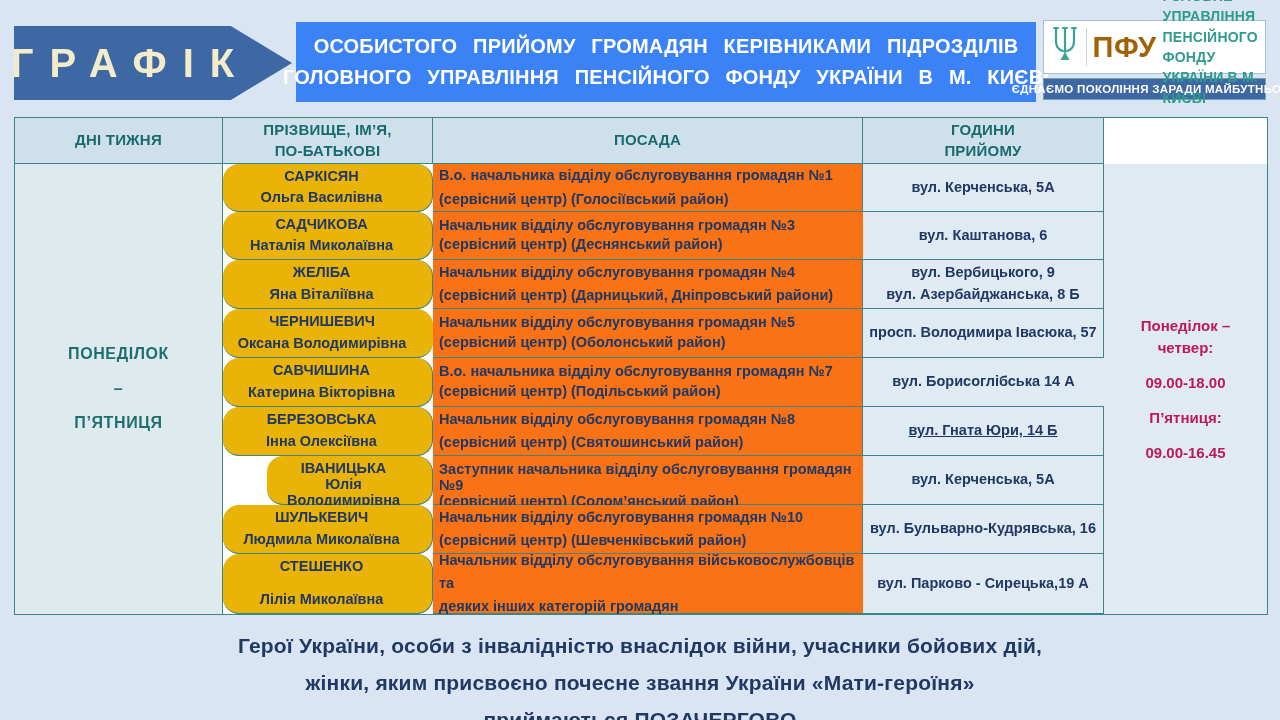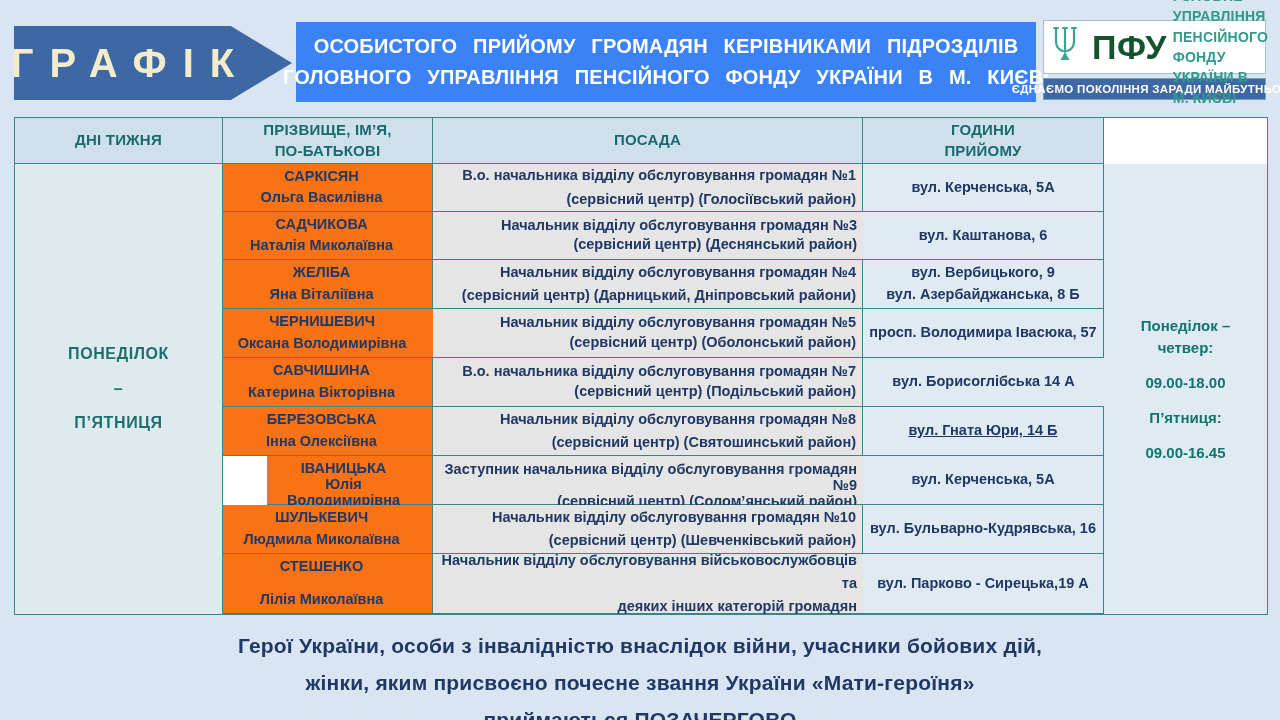--- a/index.html
+++ b/index.html
@@ -32,21 +32,21 @@
     text-align:center; white-space:nowrap;
   }
   .logo-box {
     position:absolute; left:1043px; top:20px; width:223px; height:84px;
   }
   .logo-top {
     background:#ffffff; border:1px solid #a8bfce; height:54px;
     display:flex; align-items:center; padding:4px 6px; gap:6px;
   }
   .logo-divider { width:1px; height:38px; background:#c9d4da; }
-  .pfu-abbr { color:#14532d; font-size:34px; letter-spacing:.5px; }
+  .pfu-abbr { color:#a16207; font-size:29px; letter-spacing:.5px; }
   .pfu-org { color:#2f9b8d; font-size:14px; line-height:1.45; white-space:pre-line; letter-spacing:.2px; }
   .logo-strip {
     margin-top:4px; background:#3e68a4; border:1px solid #74a2ad;
     color:#ffffff; font-size:11.5px; letter-spacing:.3px;
     height:22px; display:flex; align-items:center; justify-content:center; white-space:nowrap;
   }
 
   
   .tbl {
     position:absolute; left:14px; top:117px;
@@ -64,33 +64,34 @@
     white-space:pre-line; line-height:1.35; letter-spacing:.2px;
   }
   .days-cell {
     grid-column:1; grid-row:2/11; background:#dfeaef;
     color:#1d6f6e; font-size:16px; letter-spacing:.6px;
     display:flex; align-items:center; justify-content:center; text-align:center;
     white-space:pre-line; line-height:2.15; border-right:1px solid #3a8585;
   }
   .hours-cell {
     grid-column:5; grid-row:2/11; background:#dfeaf3;
-    color:#0f766e; font-size:15px;
+    color:#be185d; font-size:15px;
     display:flex; flex-direction:column; align-items:center; justify-content:center;
     text-align:center;
   }
   .hours-line { margin:9px 0; }
   .hours-line.tight { margin-top:-4px; }
   .name-cell {
-    background:#f97316; color:#203864; font-size:14.5px; text-align:center;
+    background:#eab308; color:#203864; font-size:14.5px; text-align:center;
     display:flex; flex-direction:column; justify-content:space-between;
     padding:4px 14px 6px 2px;
+    border-radius:16px;
   }
   .pos-cell {
-    background:#e5e5e5; color:#203864; font-size:14.5px; text-align:right;
+    background:#f97316; color:#203864; font-size:14.5px; text-align:left;
     display:flex; flex-direction:column; padding:3px 6px;
   }
   .pos-cell.tight { justify-content:center; line-height:1.6; }
   .pos-cell.spread { justify-content:space-between; padding:5px 6px 7px 6px; }
   .addr-cell {
     background:#dfeaf3; color:#203864; font-size:14.5px; text-align:center;
     display:flex; align-items:center; justify-content:center;
     white-space:pre-line; line-height:1.5;
   }
 

